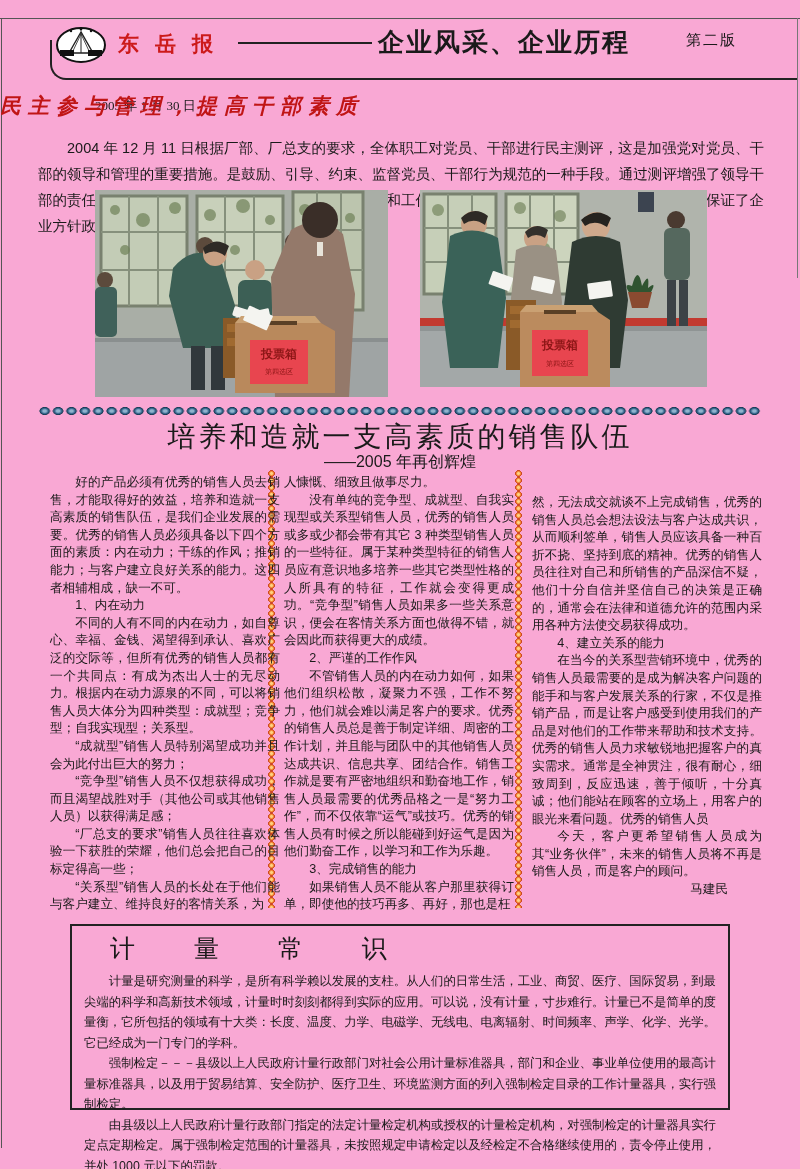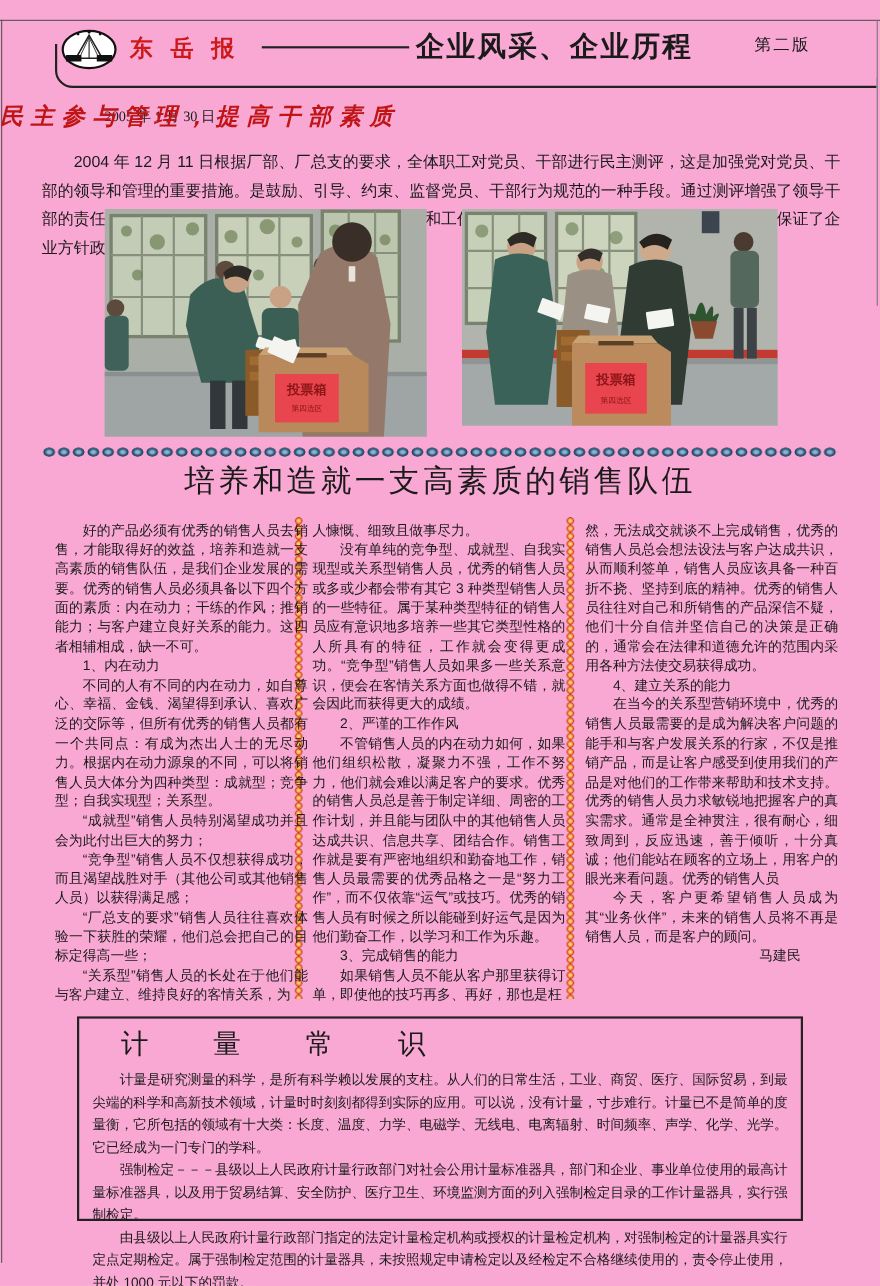--- a/index.html
+++ b/index.html
@@ -41,21 +41,21 @@
 
   
   .sales-title{position:absolute;left:0;top:418px;width:800px;text-align:center;
     font-size:28px;letter-spacing:3px;font-weight:500;}
   .sales-subtitle{position:absolute;left:0;top:452px;width:800px;text-align:center;font-size:16px;}
   .col{position:absolute;top:474px;width:230px;text-align:justify;}
   .col p{margin:0;font-size:12.6px;line-height:17.6px;text-indent:2em;}
   .col p.noindent{text-indent:0;}
   .col1{left:50px;}
   .col2{left:284px;}
-  .col3{left:532px;}
+  .col3{left:532px;margin-top:20px;}
   .wavy{position:absolute;top:470px;width:7px;height:438px;
     background-image:radial-gradient(circle 3.4px at 3.5px 3.5px,#ffd27f 0 1px,#ee7b2e 2.3px,#c8401a 3.1px,rgba(0,0,0,0) 3.6px);
     background-size:7px 7px;background-repeat:repeat-y;}
   .sep1{left:268px;}
   .sep2{left:515px;}
   .sales-signature{margin-top:14px;text-align:right;padding-right:34px;text-indent:0!important;}
 
   
   .mbox{position:absolute;left:70px;top:924px;width:660px;height:186px;border:2px solid #222;box-sizing:border-box;
     padding:4px 12px 0 12px;}
@@ -242,20 +242,21 @@
       <rect x="124" y="120" width="32" height="4" fill="#5a4026"></rect>
       <rect x="112" y="140" width="56" height="46" fill="#e8454f"></rect>
       <text x="140" y="159" font-size="12" font-weight="bold" fill="#8c1616" text-anchor="middle">投票箱</text>
       <text x="140" y="176" font-size="7" fill="#8c1616" text-anchor="middle">第四选区</text>
     </g>
   </svg>
 
   <div class="beads"></div>
 
   <div class="sales-title">培养和造就一支高素质的销售队伍</div>
+  <div class="sales-subtitle">——2005 年再创辉煌</div>
 
   <div class="wavy sep1"></div>
   <div class="wavy sep2"></div>
 
   <div class="col col1">
     <p>好的产品必须有优秀的销售人员去销售，才能取得好的效益，培养和造就一支高素质的销售队伍，是我们企业发展的需要。优秀的销售人员必须具备以下四个方面的素质：内在动力；干练的作风；推销能力；与客户建立良好关系的能力。这四者相辅相成，缺一不可。</p>
     <p>1、内在动力</p>
     <p>不同的人有不同的内在动力，如自尊心、幸福、金钱、渴望得到承认、喜欢广泛的交际等，但所有优秀的销售人员都有一个共同点：有成为杰出人士的无尽动力。根据内在动力源泉的不同，可以将销售人员大体分为四种类型：成就型；竞争型；自我实现型；关系型。</p>
     <p>“成就型”销售人员特别渴望成功并且会为此付出巨大的努力；</p>
     <p>“竞争型”销售人员不仅想获得成功，而且渴望战胜对手（其他公司或其他销售人员）以获得满足感；</p>

